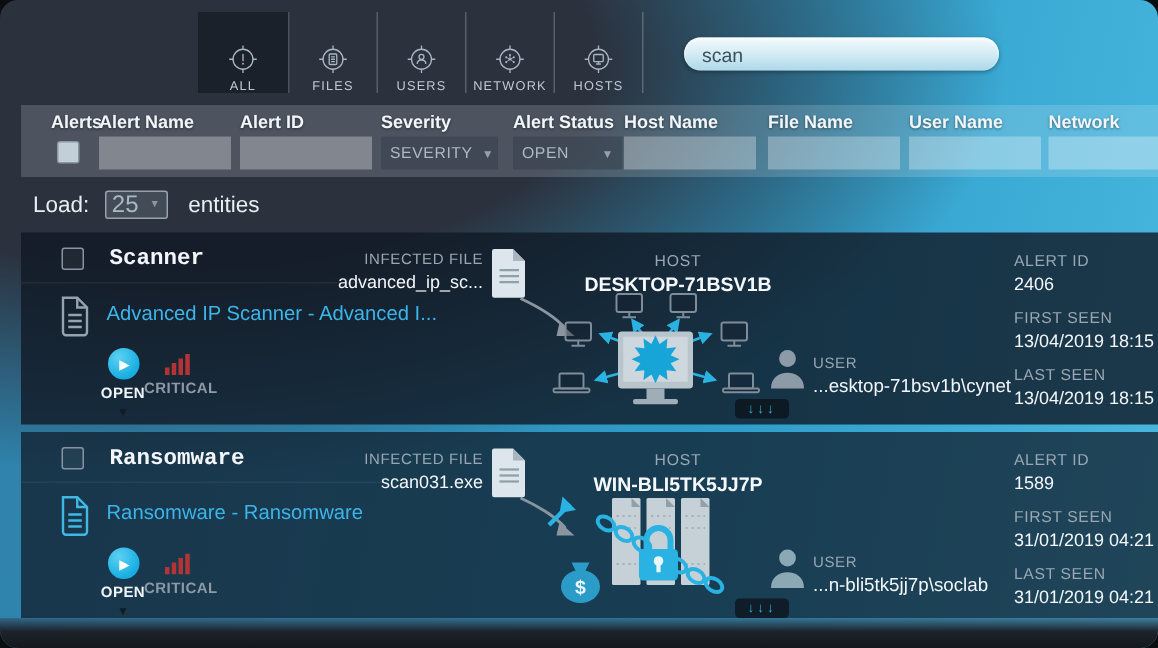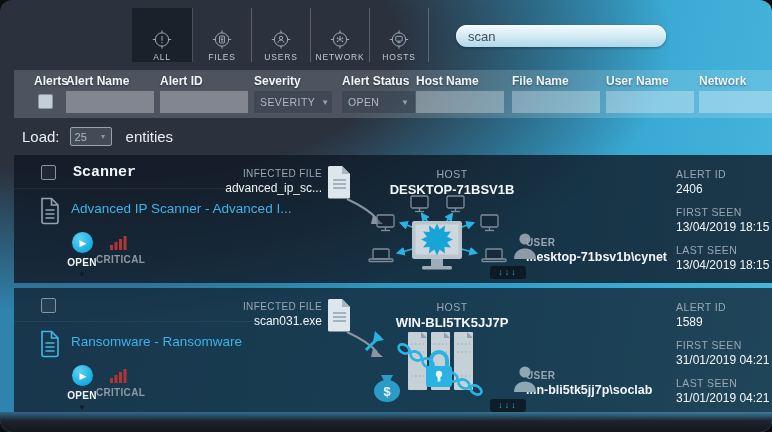--- a/index.html
+++ b/index.html
@@ -28,21 +28,21 @@
   .finput{position:absolute;top:21px;height:22px;width:88px;border:none;outline:none;background:rgba(255,255,255,.30);padding:0 6px;font-size:12px;color:#20303c;}
   .fselect{position:absolute;top:21px;height:22px;background:rgba(52,62,74,.55);display:flex;align-items:center;justify-content:space-between;padding:0 6px;cursor:pointer;}
   .fselect .sval{font-size:10.5px;color:#aeb9c3;letter-spacing:.4px;}
   .fselect .caret{font-size:8px;color:#94a1ac;margin-left:6px;}
   .fcheck{position:absolute;left:24px;top:24px;width:15px;height:15px;background:#c3cfd8;border:1px solid #8b98a4;border-radius:2px;cursor:pointer;}
   
   .loadrow{height:37px;display:flex;align-items:center;padding-left:22px;}
   .loadlabel,.loadsuffix{font-size:15px;color:#e8eef3;}
   .loadselect{margin:0 14px 0 10px;width:42px;height:19px;background:#434b57;border:1px solid #97a3ae;border-radius:2px;
     display:flex;align-items:center;justify-content:space-between;padding:0 4px;cursor:pointer;}
-  .loadselect .cval{font-size:11px;color:#a9bac6;}
+  .loadselect .cval{font-size:16px;color:#a9bac6;}
   .loadselect .caret{font-size:7px;color:#8a96a2;}
   
   .row{position:relative;margin-left:14px;width:758px;height:128px;background:rgba(16,25,37,.80);}
   .row.r2{margin-top:5px;height:124px;background:rgba(16,25,37,.72);overflow:hidden;}
   .rowdivider{position:absolute;left:0;top:33px;width:242px;border-bottom:1px solid rgba(255,255,255,.06);}
   .chk{position:absolute;left:27px;top:10px;width:15px;height:15px;border:1.5px solid #8694a2;border-radius:2px;background:rgba(255,255,255,.05);cursor:pointer;}
   .rtitle{position:absolute;left:59px;top:9px;font-size:15px;font-weight:bold;color:#f2f6fa;font-family:Liberation Mono, monospace;}
   .docicon{position:absolute;left:25px;top:42px;width:22px;height:28px;stroke:#93a3b0;fill:none;stroke-width:1.6;}
   .r2 .docicon{stroke:#3fb9e4;}
   .rlink{position:absolute;left:57px;top:46px;font-size:13.5px;color:#3cb4e9;text-decoration:none;white-space:nowrap;cursor:pointer;text-align:center;}
@@ -60,21 +60,21 @@
   .ival{margin-top:2px;font-size:12px;color:#f2f6fa;white-space:nowrap;}
   .filedoc{position:absolute;left:312px;top:10px;width:26px;height:34px;}
   .infarrow{position:absolute;left:330px;top:42px;width:42px;height:30px;}
   .hostblk{position:absolute;left:358px;top:13px;width:160px;text-align:center;}
   .hlabel{font-size:10.5px;color:#9aa7b2;letter-spacing:.5px;}
   .hval{margin-top:2px;font-size:13px;font-weight:bold;color:#f4f8fb;white-space:nowrap;}
   .illus{position:absolute;left:346px;top:40px;width:154px;height:84px;}
   .expand{position:absolute;left:476px;top:111px;width:36px;height:13px;background:rgba(10,16,24,.72);border-radius:3px;
     color:#2cb4e4;font-size:9px;line-height:13px;text-align:center;letter-spacing:2px;cursor:pointer;}
   .person{position:absolute;left:498px;top:76px;width:26px;height:30px;}
-  .userblk{position:absolute;left:512px;top:82px;font-weight:bold;}
+  .userblk{position:absolute;left:528px;top:82px;}
   .ulabel{font-size:10px;color:#98a5b1;letter-spacing:.4px;}
   .uval{margin-top:2px;font-size:12.5px;color:#f2f6fa;white-space:nowrap;}
   .meta{position:absolute;left:662px;top:13px;width:94px;}
   .mlabel{font-size:10.5px;color:#9aa7b2;letter-spacing:.4px;white-space:nowrap;}
   .mval{margin-top:2px;font-size:12px;color:#f3f7fa;white-space:nowrap;}
   .mlabel.mt{margin-top:10px;}
   
   .footer{position:absolute;left:0;right:0;bottom:0;height:20px;
     background:linear-gradient(180deg, rgba(52,80,105,.55) 0%, #1d232b 45%, #14181d 100%);}
 </style>
@@ -313,20 +313,21 @@
       <div class="mlabel mt">FIRST SEEN</div>
       <div class="mval">13/04/2019 18:15</div>
       <div class="mlabel mt">LAST SEEN</div>
       <div class="mval">13/04/2019 18:15</div>
     </div>
   </section>
 
   <section class="row r2">
     <div class="rowdivider"></div>
     <div class="chk"></div>
+    <div class="rtitle">Ransomware</div>
     <svg class="docicon" viewBox="0 0 22 28">
       <path d="M3 1.5h9.5L19 8v16.5a2 2 0 0 1-2 2H5a2 2 0 0 1-2-2z"></path>
         <path d="M12.5 1.5V8H19"></path>
       <line x1="6.5" y1="13" x2="15.5" y2="13"></line>
         <line x1="6.5" y1="17" x2="15.5" y2="17"></line>
         <line x1="6.5" y1="21" x2="15.5" y2="21"></line>
     </svg>
     <a class="rlink">Ransomware - Ransomware</a>
 
     <div class="status-open">

